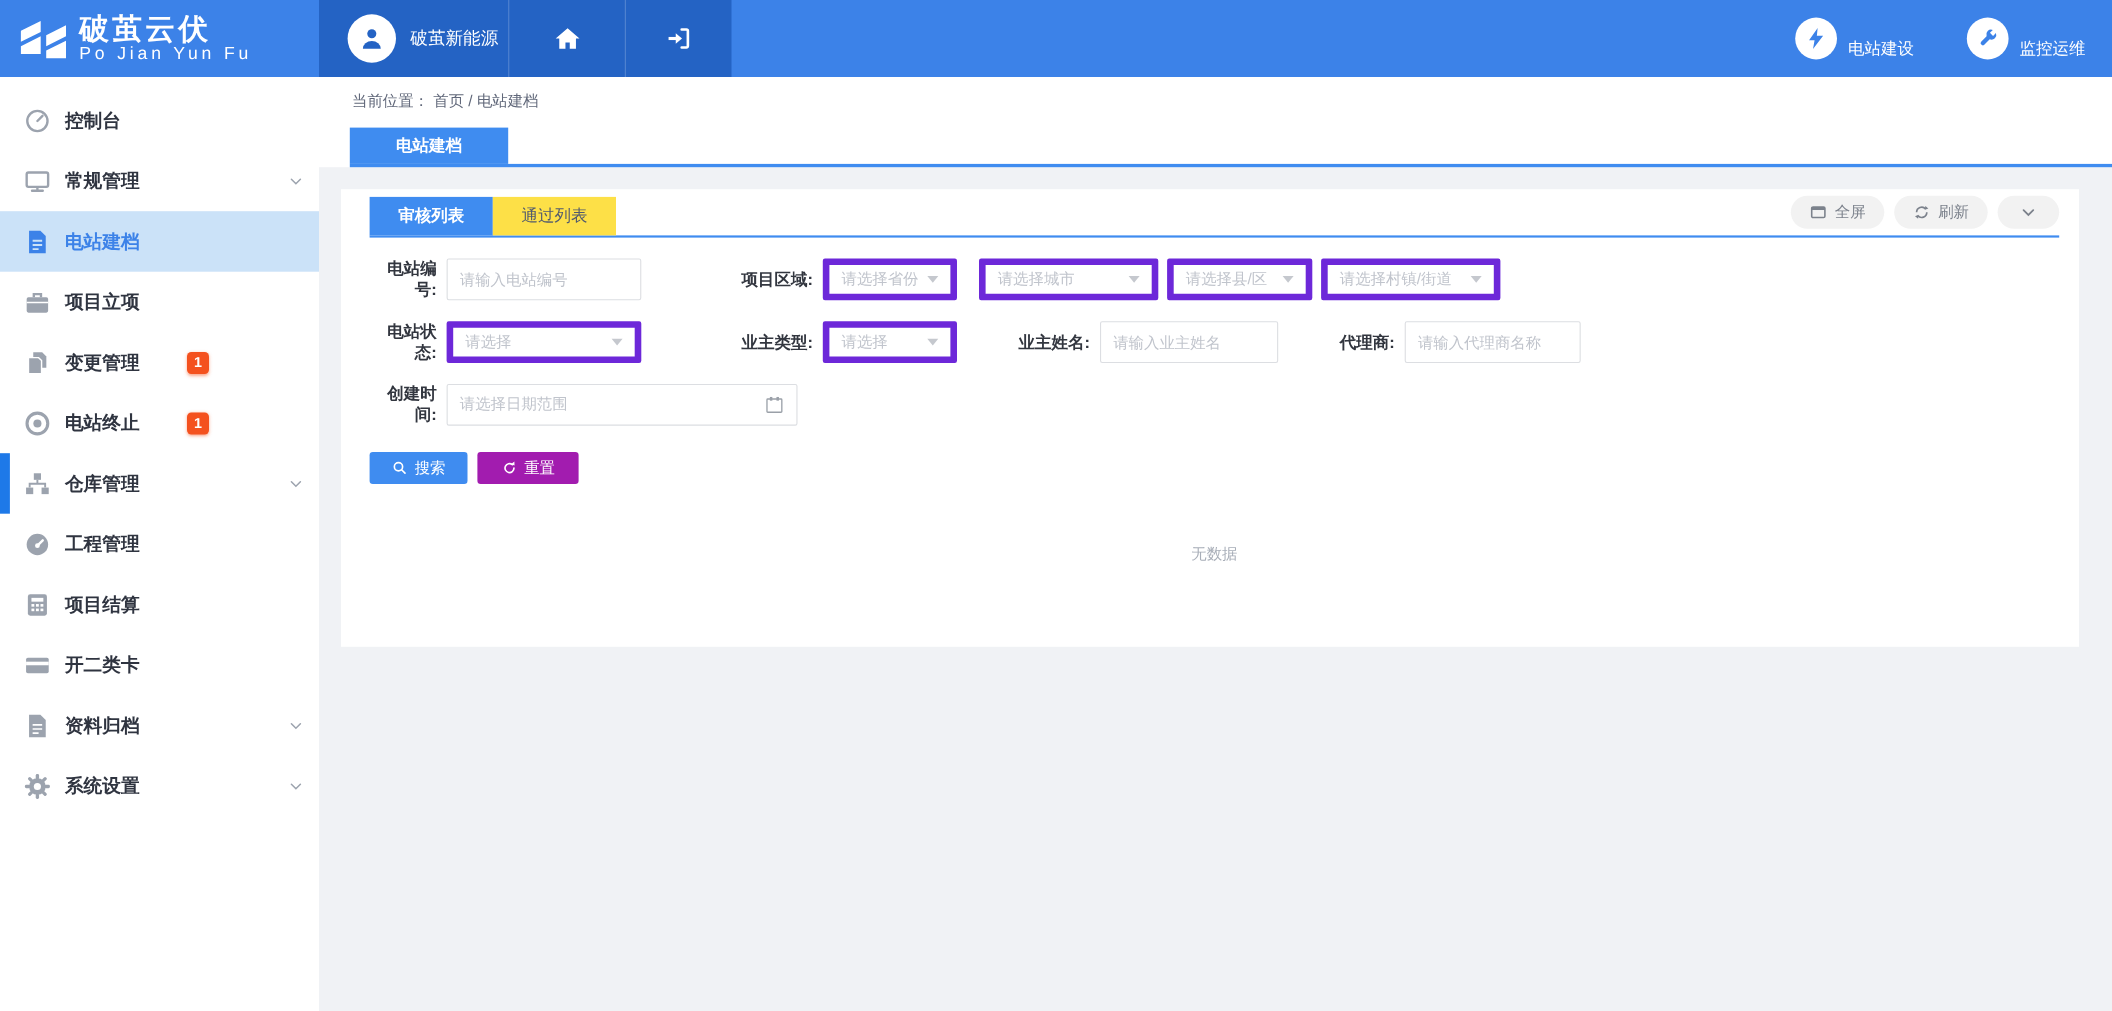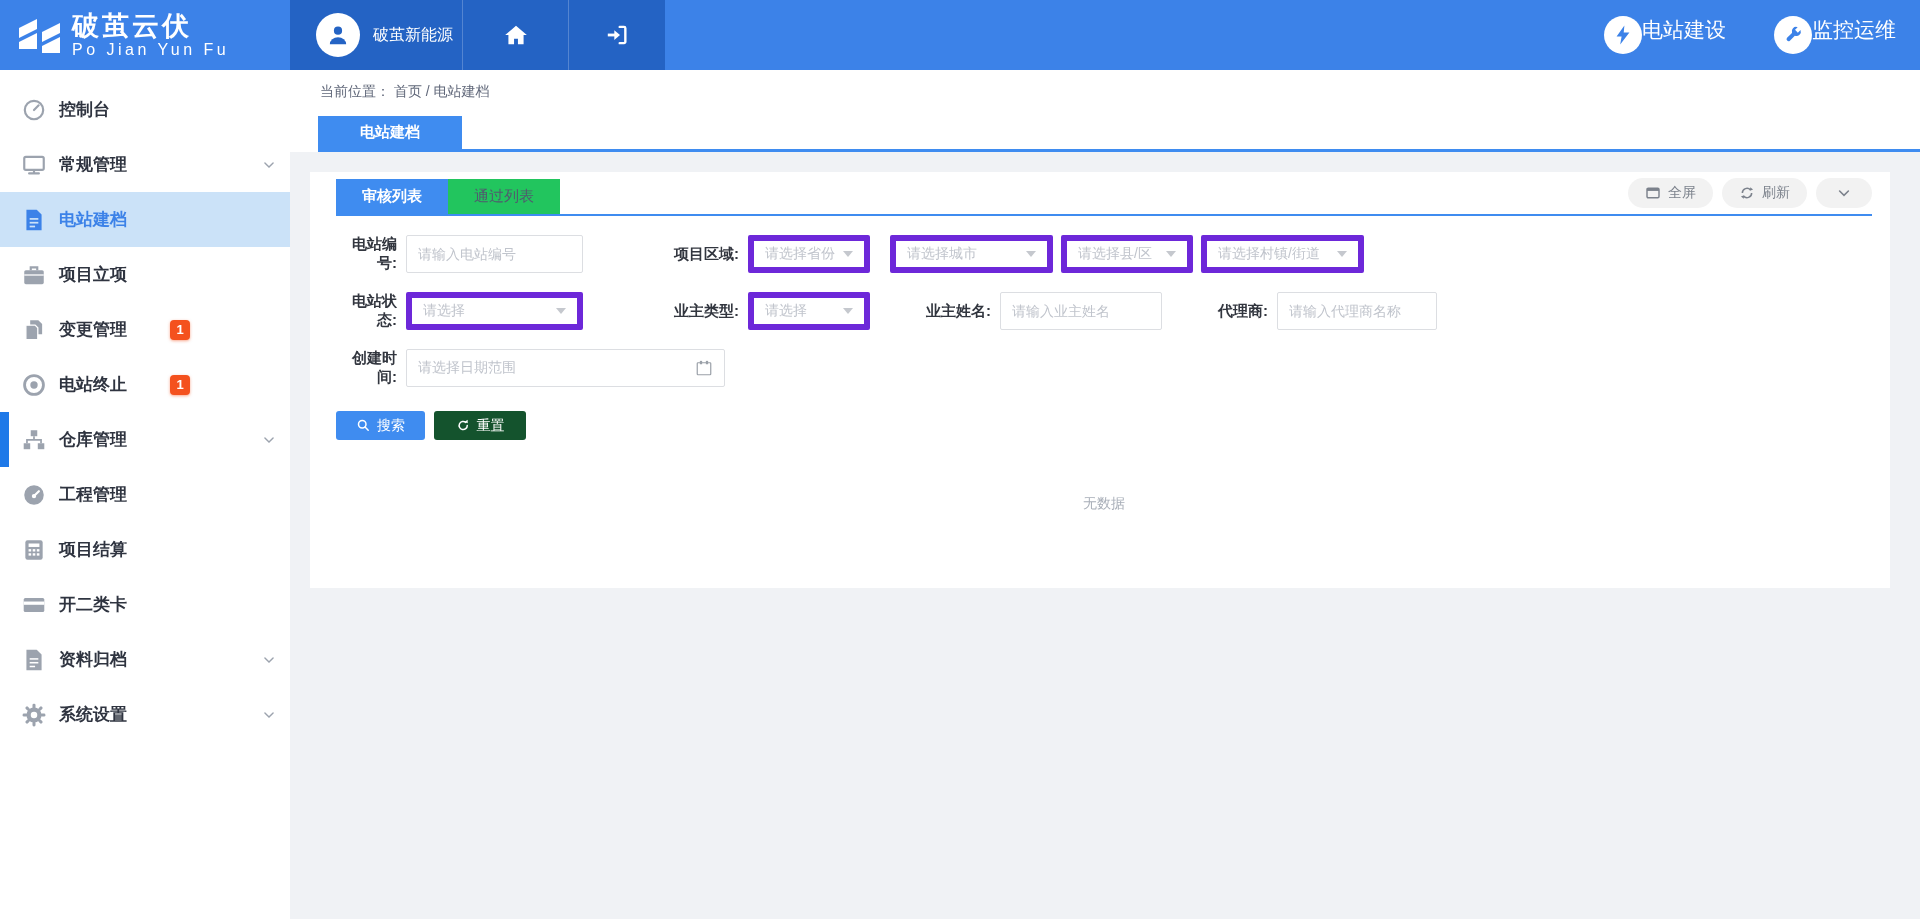--- a/index.html
+++ b/index.html
@@ -12,21 +12,21 @@
   .logo-cn { font-size:27px; font-weight:bold; letter-spacing:3px; line-height:28px; }
   .logo-en { font-size:16px; letter-spacing:3.5px; margin-top:1px; }
   .hdark { display:flex; background:#2463C4; flex:none; }
   .hsec { display:flex; align-items:center; justify-content:center; }
   .hsec.user { width:172px; padding-left:26px; justify-content:flex-start; }
   .hsec.home { width:106px; border-left:1px solid rgba(255,255,255,.22); }
   .hsec.login { width:97px; border-left:1px solid rgba(255,255,255,.22); }
   .avatar { width:44px; height:44px; border-radius:50%; background:#fff; display:flex; align-items:center; justify-content:center; margin-right:13px; flex:none; }
   .hname { font-size:16px; }
   .hright { margin-left:auto; display:flex; align-items:center; gap:48px; padding-right:24px; }
-  .hitem { display:flex; align-items:flex-start; font-size:21px; cursor:pointer; }
+  .hitem { display:flex; align-items:flex-end; gap:10px; font-size:15px; cursor:pointer; }
   .hcircle { width:38px; height:38px; border-radius:50%; background:#fff; display:flex; align-items:center; justify-content:center; flex:none; }
 
   
   .sidebar { position:fixed; top:70px; left:0; width:290px; height:849px; background:#fff; padding-top:12px; z-index:5; }
   .s-item { position:relative; height:55px; display:flex; align-items:center; padding-left:21px; font-size:17px; font-weight:bold; color:#2F3440; cursor:pointer; }
   .s-icon { width:26px; height:26px; margin-right:12px; color:#9CA3AE; flex:none; }
   .s-icon svg { width:26px; height:26px; display:block; }
   .s-item.active { background:#CBE2F8; color:#3C82E8; }
   .s-item.active .s-icon { color:#3C82E8; }
   .s-item.accent::before { content:""; position:absolute; left:0; top:0; bottom:0; width:9px; background:#1E79E8; }
@@ -37,21 +37,21 @@
   .main { margin-left:290px; padding-top:70px; }
   .topwhite { background:#fff; padding:13px 0 0 30px; }
   .crumb { font-size:14px; color:#61687A; height:20px; }
   .crumb a { color:#61687A; text-decoration:none; cursor:pointer; }
   .tabline { margin-top:13px; margin-left:-2px; border-bottom:3px solid #3F8CF0; display:flex; }
   .page-tab { width:144px; height:33px; background:#3F8CF0; color:#fff; font-size:15px; font-weight:bold; display:flex; align-items:center; justify-content:center; cursor:pointer; }
 
   .card { margin:20px 30px 0 20px; background:#fff; padding:6px 18px 0 26px; height:416px; }
 
   .ptabs { display:flex; align-items:flex-end; border-bottom:2px solid #3F8CF0; }
-  .ptab { height:35px; min-width:112px; padding:0 22px; display:flex; align-items:center; justify-content:center; font-size:15px; background:#22c55e; color:#515A6E; cursor:pointer; }
+  .ptab { height:35px; min-width:112px; padding:0 22px; display:flex; align-items:center; justify-content:center; font-size:15px; background:#fde047; color:#515A6E; cursor:pointer; }
   .ptab.active { background:#3F8CF0; color:#fff; font-weight:bold; }
   .ptab-actions { margin-left:auto; display:flex; align-items:center; gap:9px; padding-bottom:6px; }
   .pill { height:30px; border-radius:15px; background:#F2F2F2; color:#7C828C; display:flex; align-items:center; gap:7px; padding:0 17px; font-size:14px; cursor:pointer; border:none; }
   .pill svg { display:block; }
 
   
   .filters { padding-top:19px; }
   .frow { display:flex; align-items:center; margin-bottom:19px; height:38px; }
   .flabel { font-size:15px; font-weight:bold; color:#32363F; text-align:right; padding-right:9px; flex:none; }
   .w70{width:70px}.w165{width:165px}.w130{width:130px}.w115{width:115px}
@@ -59,21 +59,21 @@
   .tinput::placeholder { color:#C0C4CC; }
   .fselect { height:38px; border:6px solid #6d28d9; border-radius:2px; display:flex; align-items:center; justify-content:space-between; padding:0 11px; color:#C0C4CC; font-size:14px; cursor:pointer; flex:none; background:#fff; }
   .caret { width:0; height:0; border-left:5px solid transparent; border-right:5px solid transparent; border-top:6px solid #C5C8CE; flex:none; margin-left:6px; }
   .iw177{width:177px}.iw122{width:122px}.iw163{width:163px}.iw161{width:132px}.iw162{width:162px}.iw160{width:160px}
   .ml8{margin-left:8px}.ml20{margin-left:20px}
   .daterange { width:319px; height:38px; border:1px solid #DCDEE2; border-radius:2px; display:flex; align-items:center; justify-content:space-between; padding:16px 11px; color:#C0C4CC; font-size:14px; cursor:pointer; background:#fff; }
 
   .btnrow { display:flex; gap:9px; margin:24px 0 25px; }
   .btn { height:29px; border:none; border-radius:3px; color:#fff; font-size:14px; display:flex; align-items:center; justify-content:center; gap:6px; cursor:pointer; font-family:"Liberation Sans",sans-serif; }
   .btn-search { width:89px; background:#3F8CF0; }
-  .btn-reset { width:92px; background:#14532d; }
+  .btn-reset { width:92px; background:#a21caf; }
 
   
   .thead { display:flex; align-items:center; background:#F2F2F2; height:45px; font-size:14px; color:#5E6470; padding-left:7px; }
   .th { flex:none; }
   .c0{width:40px}.c1{width:337px}.c2{width:113px}.c3{width:115px}.c4{width:299px}.c5{width:95px}.c6{width:188px}.c7{width:112px}.c8{flex:1}
   .empty { height:77px; display:flex; align-items:center; justify-content:center; color:#A8AEB8; font-size:14px; }
 </style>
 </head>
 <body>
 

